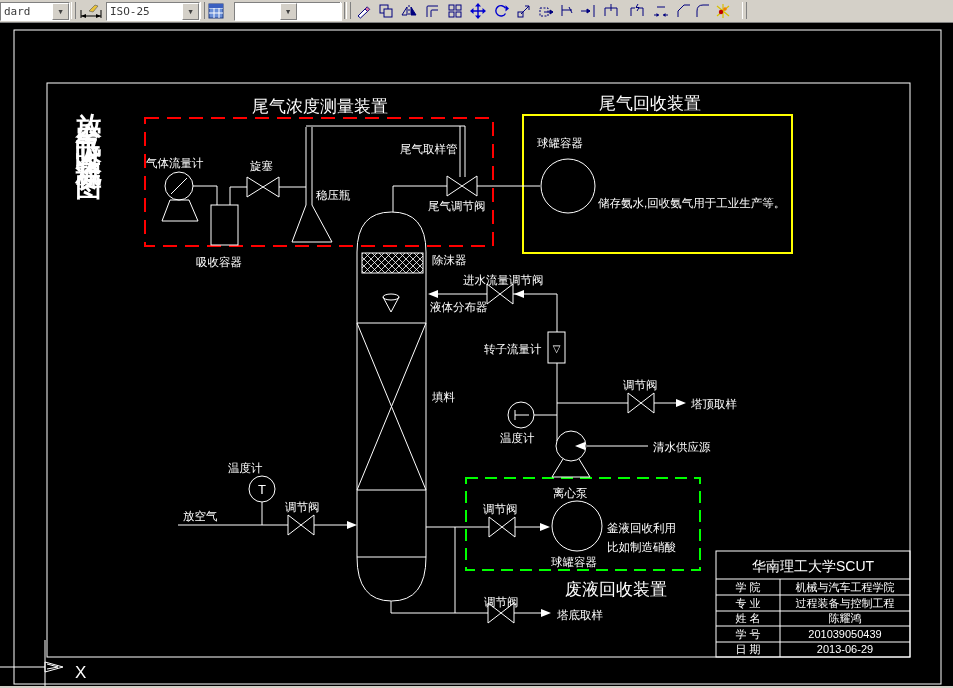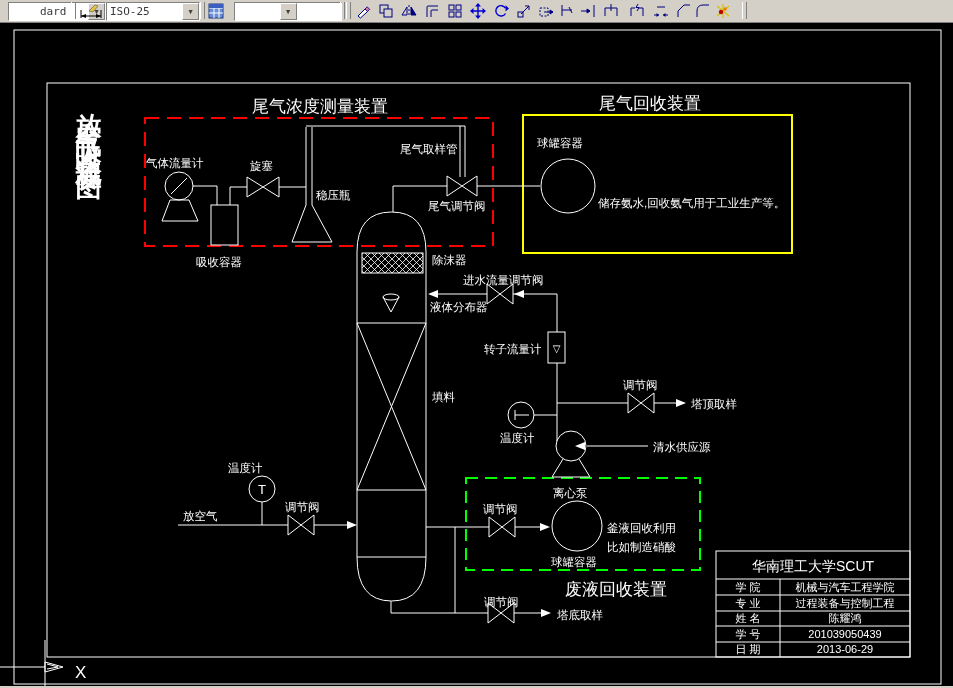--- a/index.html
+++ b/index.html
@@ -35,21 +35,21 @@
   .lbl{font-size:11.5px;}
   .big{font-size:17px;}
   .tb{font-size:11px;}
 </style>
 </head>
 <body>
 
 <div id="app">
 
   <div class="toolbar">
-    <div class="combo" style="left:8px;width:68px;padding-left:28px;">
+    <div class="combo" style="left:0;width:68px;">
       <span class="val">dard</span>
       <span class="drop">▼</span>
     </div>
     <div class="grip" style="left:71px;"></div>
 
     <div class="tbtn" style="left:77px;width:27px;">
       <svg width="24" height="16" viewBox="0 0 24 16">
         <path d="M2 13 L22 13" stroke="#000" stroke-width="1" fill="none"></path>
         <path d="M2 13 l5 -2 v4 z M22 13 l-5 -2 v4 z" fill="#000"></path>
         <path d="M2 7 V15 M22 7 V15" stroke="#000" stroke-width="1"></path>

